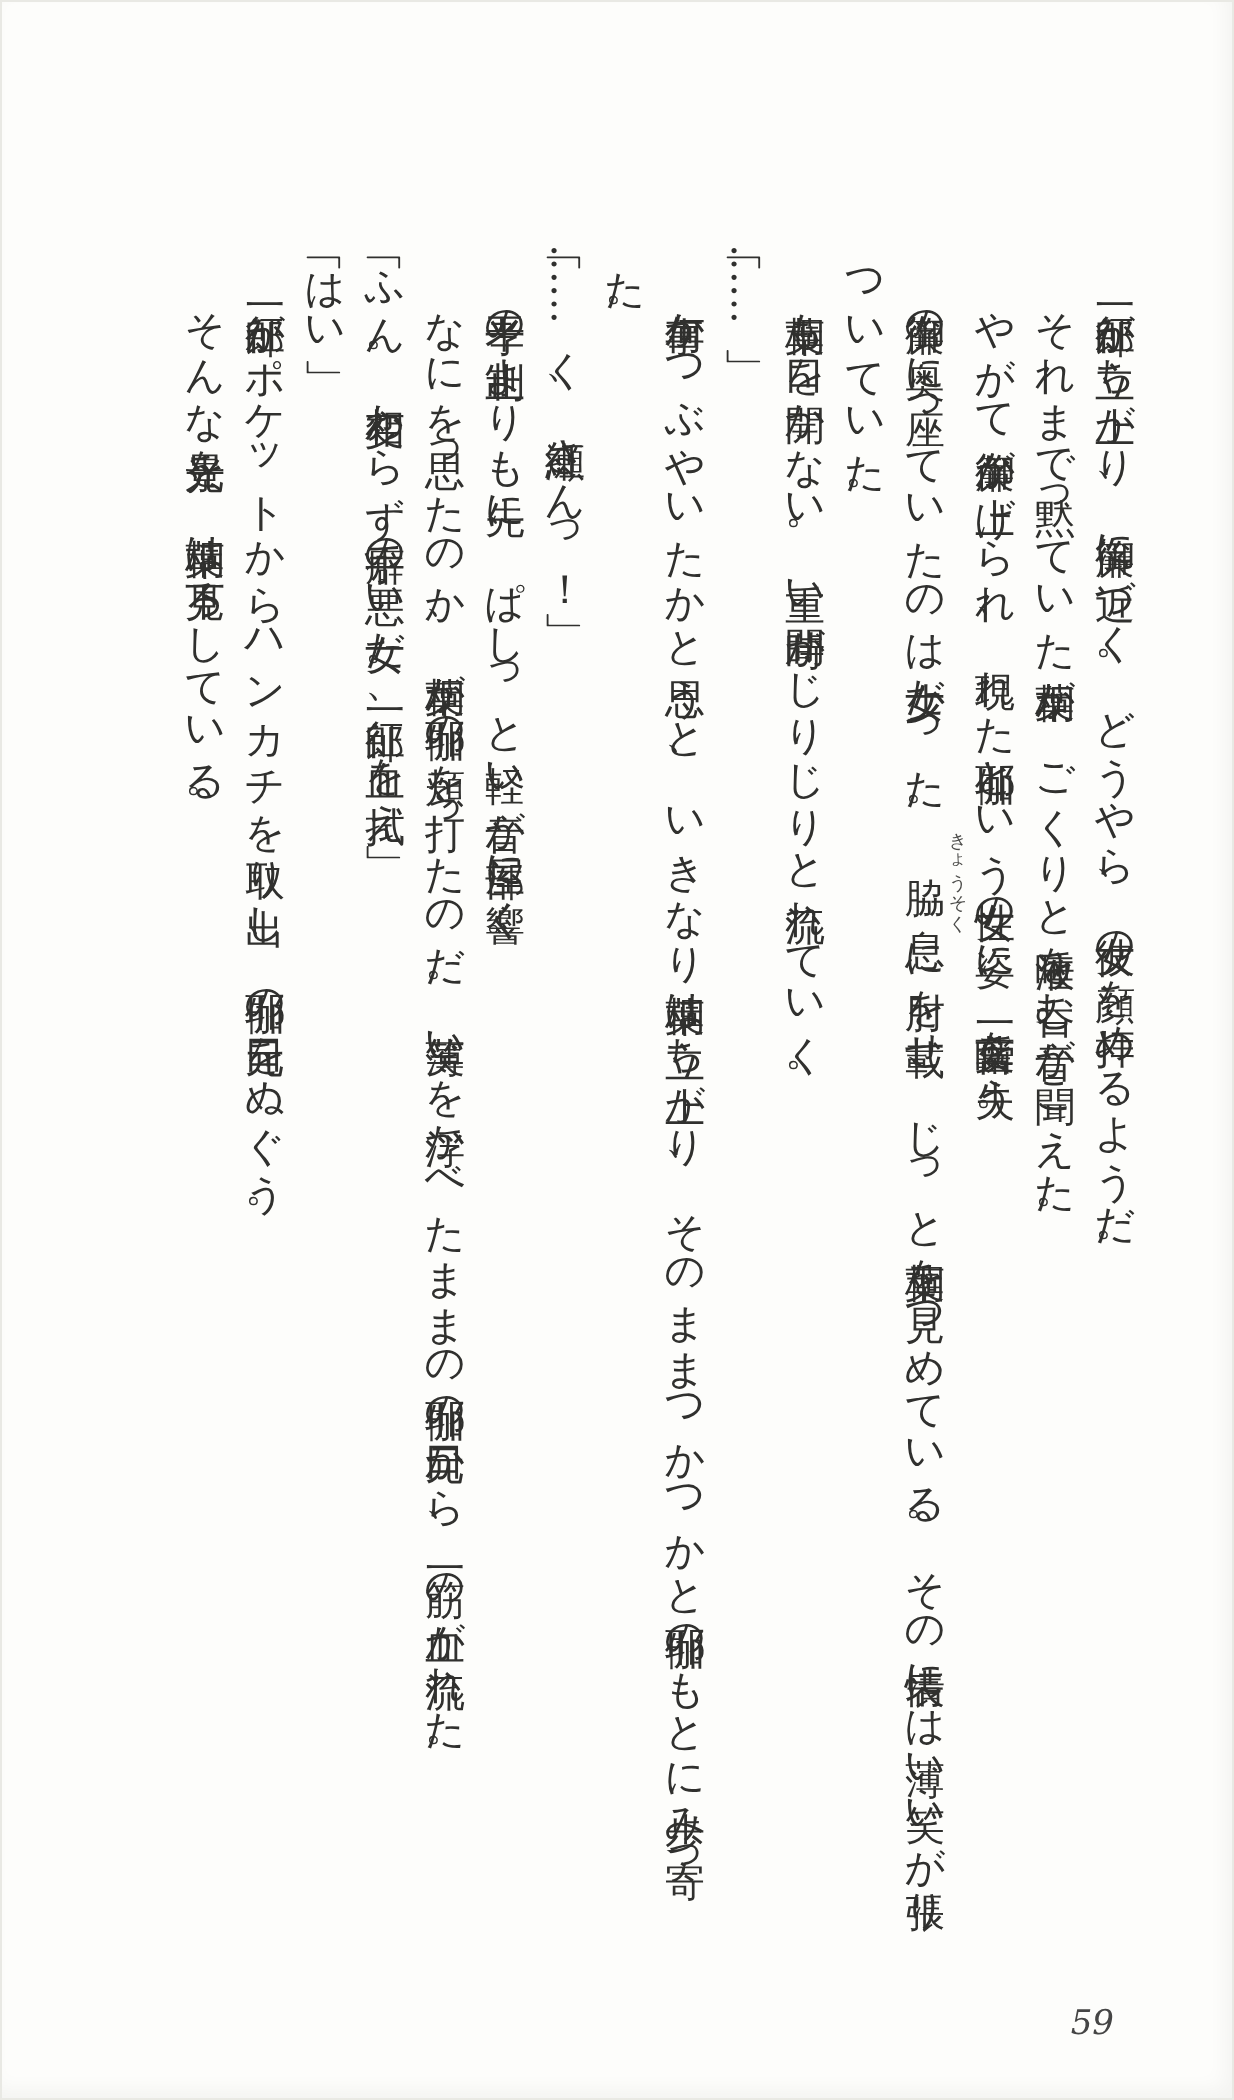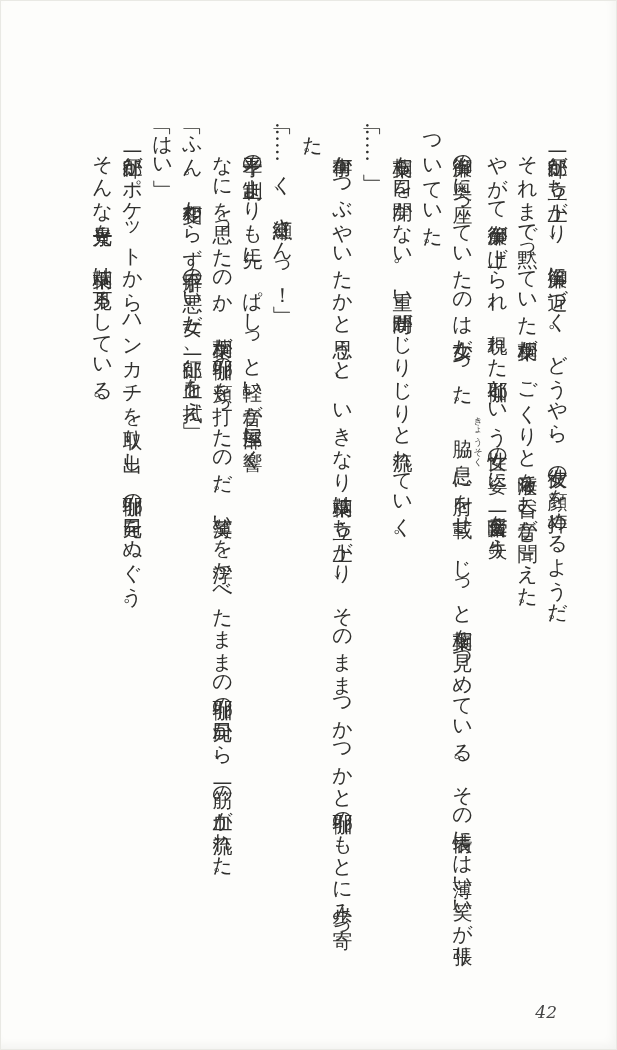--- a/index.html
+++ b/index.html
@@ -62,14 +62,14 @@
       <p class="para">「……」</p>
       <p class="para indent">何事かつぶやいたかと思うと、いきなり桐葉は立ち上がり、そのままつかつかと伽耶のもとに歩み寄った。</p>
       <p class="para">「……く、紅瀬さんっ！」</p>
       <p class="para indent">孝平の制止よりも先に、ぱしっと軽い音が部屋に響く。</p>
       <p class="para indent">なにを思ったのか、桐葉が伽耶の頬を打ったのだ。薄笑いを浮かべたままの伽耶の口元から、一筋の血が流れた。</p>
       <p class="para">「ふん。相変わらず手癖の悪い女だ。征一郎、血を拭え」</p>
       <p class="para">「はい」</p>
       <p class="para indent">征一郎がポケットからハンカチを取り出し、伽耶の口元をぬぐう。</p>
       <p class="para indent">そんな光景を、桐葉は見下ろしている。</p>
     </div>
-  <span class="page-number">42</span>
+  <span class="page-number">59</span>
 </div>
 
 </body></html>

